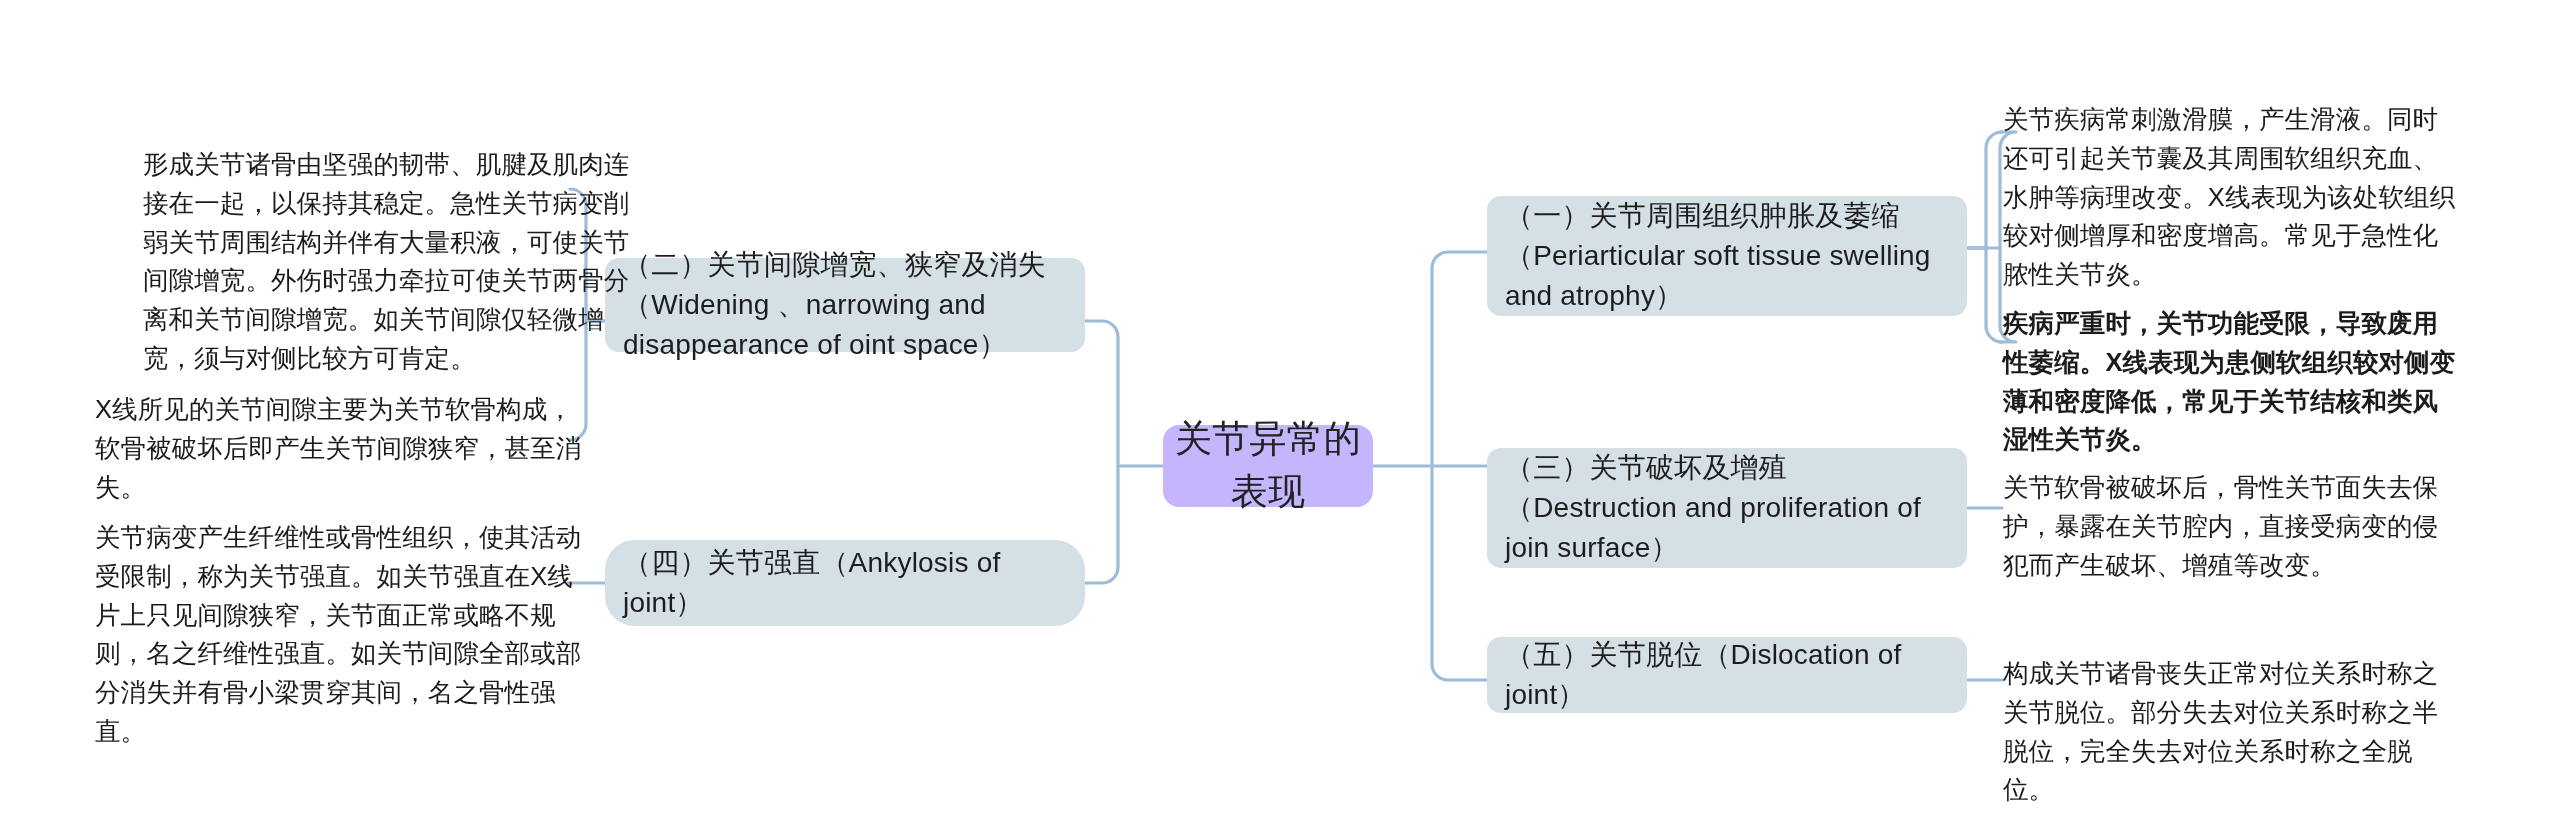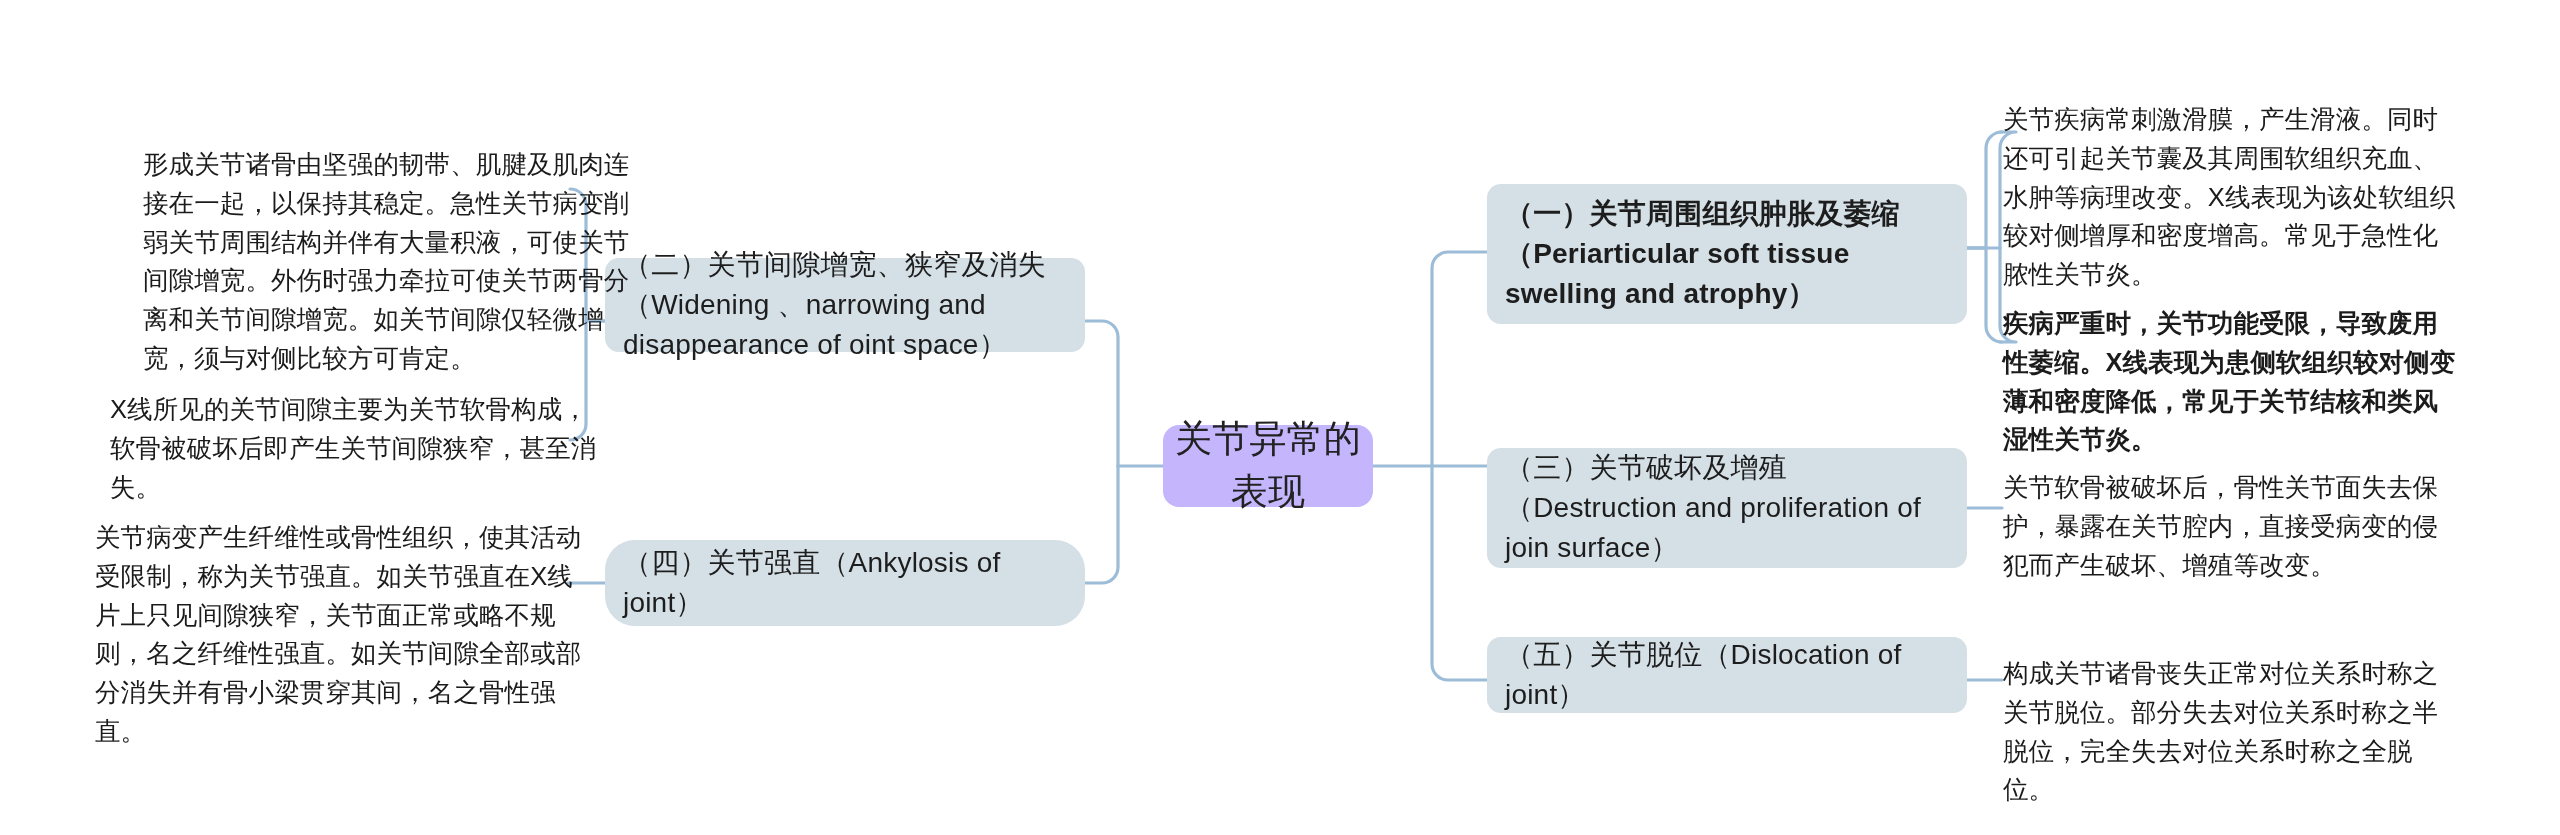--- a/index.html
+++ b/index.html
@@ -43,34 +43,34 @@
     font-size:25.5px;
     line-height:1.52;
     color:#1b1b1b;
     box-sizing:border-box;
     letter-spacing:0.1px;
   }
 
   
   #center-node{left:1163px;top:425px;width:210px;height:82px;}
 
-  #branch-1{left:1487px;top:184px;width:480px;height:140px;font-weight:bold;}
+  #branch-1{left:1487px;top:196px;width:480px;height:120px;}
   #branch-3{left:1487px;top:448px;width:480px;height:120px;}
   #branch-5{left:1487px;top:637px;width:480px;height:76px;}
 
   #branch-2{left:605px;top:258px;width:480px;height:94px;}
   #branch-4{left:605px;top:540px;width:480px;height:86px;border-radius:30px;}
 
   #leaf-r1{left:2003px;top:100px;width:460px;}
   #leaf-r2{left:2003px;top:304px;width:460px;font-weight:bold;}
   #leaf-r3{left:2003px;top:468px;width:460px;}
   #leaf-r4{left:2003px;top:638px;width:460px;margin-top:16px;}
 
   #leaf-l1{left:95px;top:145px;width:500px;margin-left:48px;}
-  #leaf-l2{left:110px;top:390px;width:500px;}
+  #leaf-l2{left:95px;top:390px;width:500px;}
   #leaf-l3{left:95px;top:518px;width:500px;}
 </style>
 </head>
 <body>
 
 <div id="canvas">
 
   <svg class="links" viewBox="0 0 2560 835">
     <g fill="none" stroke="#9cbcd8" stroke-width="3.2" stroke-linecap="round" stroke-linejoin="round">
 

